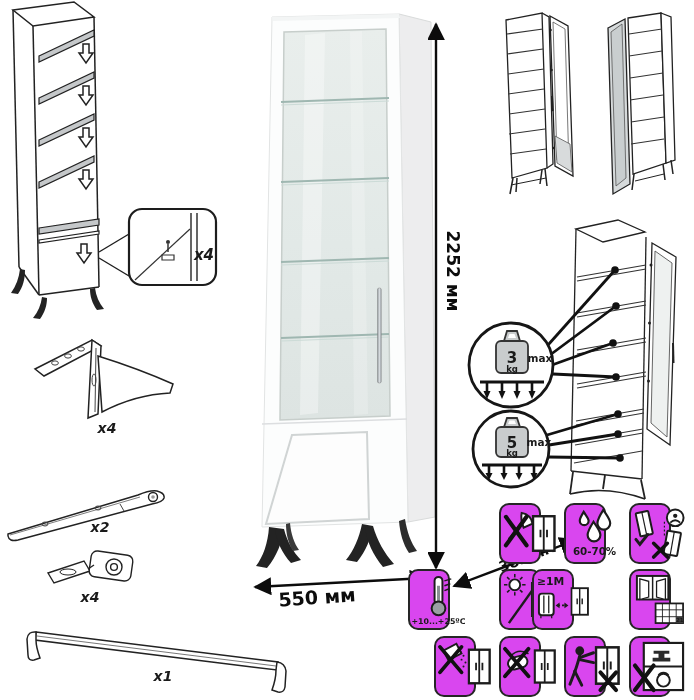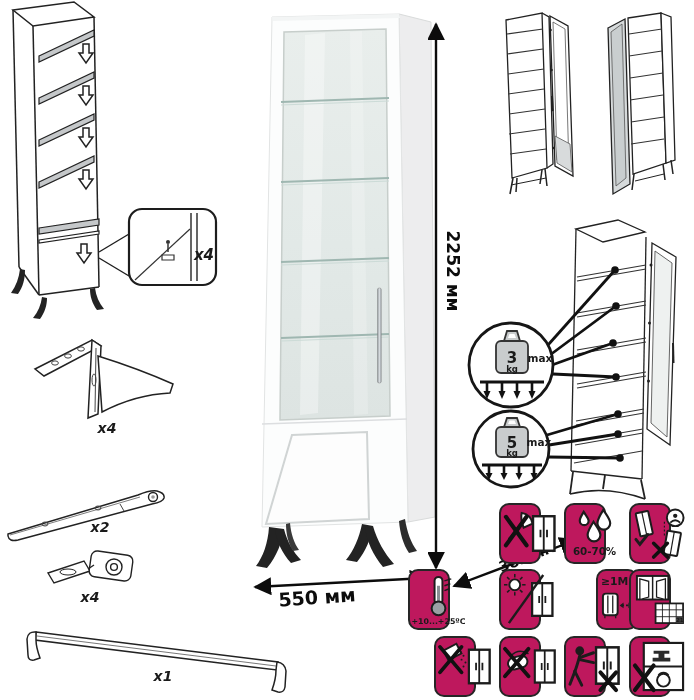--- a/index.html
+++ b/index.html
@@ -6,21 +6,21 @@
   body{width:694px;height:700px;position:relative;overflow:hidden;
        font-family:"DejaVu Sans","Liberation Sans",sans-serif;color:#111;}
   .fig{position:absolute;}
   svg text{font-family:"DejaVu Sans","Liberation Sans",sans-serif;fill:#1a1a1a;}
   .cnt{font-weight:bold;font-style:italic;}
   .dim-label{position:absolute;font-weight:bold;color:#0c0c0c;text-align:center;white-space:nowrap;}
   #dim-h-label{left:392px;top:261px;width:121px;font-size:17px;transform:rotate(90deg);}
   #dim-w-label{left:252px;top:586px;width:130px;font-size:19px;transform:rotate(-4deg);}
   #dim-d-label{left:468px;top:549px;width:118px;font-size:14.5px;transform:rotate(-21deg);}
   .care-icon{position:absolute;width:42px;height:61px;border:2.6px solid #262626;
-             border-radius:10px;background:#be185d;box-sizing:border-box;}
+             border-radius:10px;background:#d946ef;box-sizing:border-box;}
   .care-icon svg{position:absolute;left:1px;top:1px;}
 </style>
 </head>
 <body>
 
 <svg width="0" height="0" style="position:absolute">
   <defs>
     <marker id="ah" viewBox="0 0 10 10" refX="9" refY="5" markerWidth="7.5" markerHeight="7.5" orient="auto-start-reverse">
       <path d="M0,0 L10,5 L0,10 Z" fill="#0c0c0c"></path>
     </marker>
@@ -410,21 +410,21 @@
       <line x1="5.5" y1="13" x2="2" y2="13"></line>
         <line x1="20.5" y1="13" x2="24" y2="13"></line>
       <line x1="7.7" y1="7.7" x2="5.2" y2="5.2"></line>
         <line x1="18.3" y1="7.7" x2="20.8" y2="5.2"></line>
       <line x1="7.7" y1="18.3" x2="5.2" y2="20.8"></line>
         <line x1="18.3" y1="18.3" x2="20.8" y2="20.8"></line>
     </g>
     <line x1="42" y1="3" x2="7" y2="52" stroke="#1c1c1c" stroke-width="2.4"></line>
   </svg>
 </div>
-<div class="care-icon" style="left:596px;top:569px">
+<div class="care-icon" style="left:532px;top:569px">
   <svg width="55" height="55" viewBox="0 0 56 56">
     <text x="16" y="13" font-size="11" font-weight="bold" text-anchor="middle">≥1М</text>
     <rect x="4" y="22" width="15" height="22" rx="3" fill="#fff" stroke="#1c1c1c" stroke-width="2"></rect>
     <g stroke="#1c1c1c" stroke-width="1.3">
       <line x1="9" y1="24" x2="9" y2="42"></line>
         <line x1="14" y1="24" x2="14" y2="42"></line>
       <line x1="6" y1="44" x2="6" y2="47"></line>
         <line x1="17" y1="44" x2="17" y2="47"></line>
     </g>
     <line x1="23" y1="34" x2="32" y2="34" stroke="#1c1c1c" stroke-width="1.8" stroke-dasharray="2.5,2"></line>

